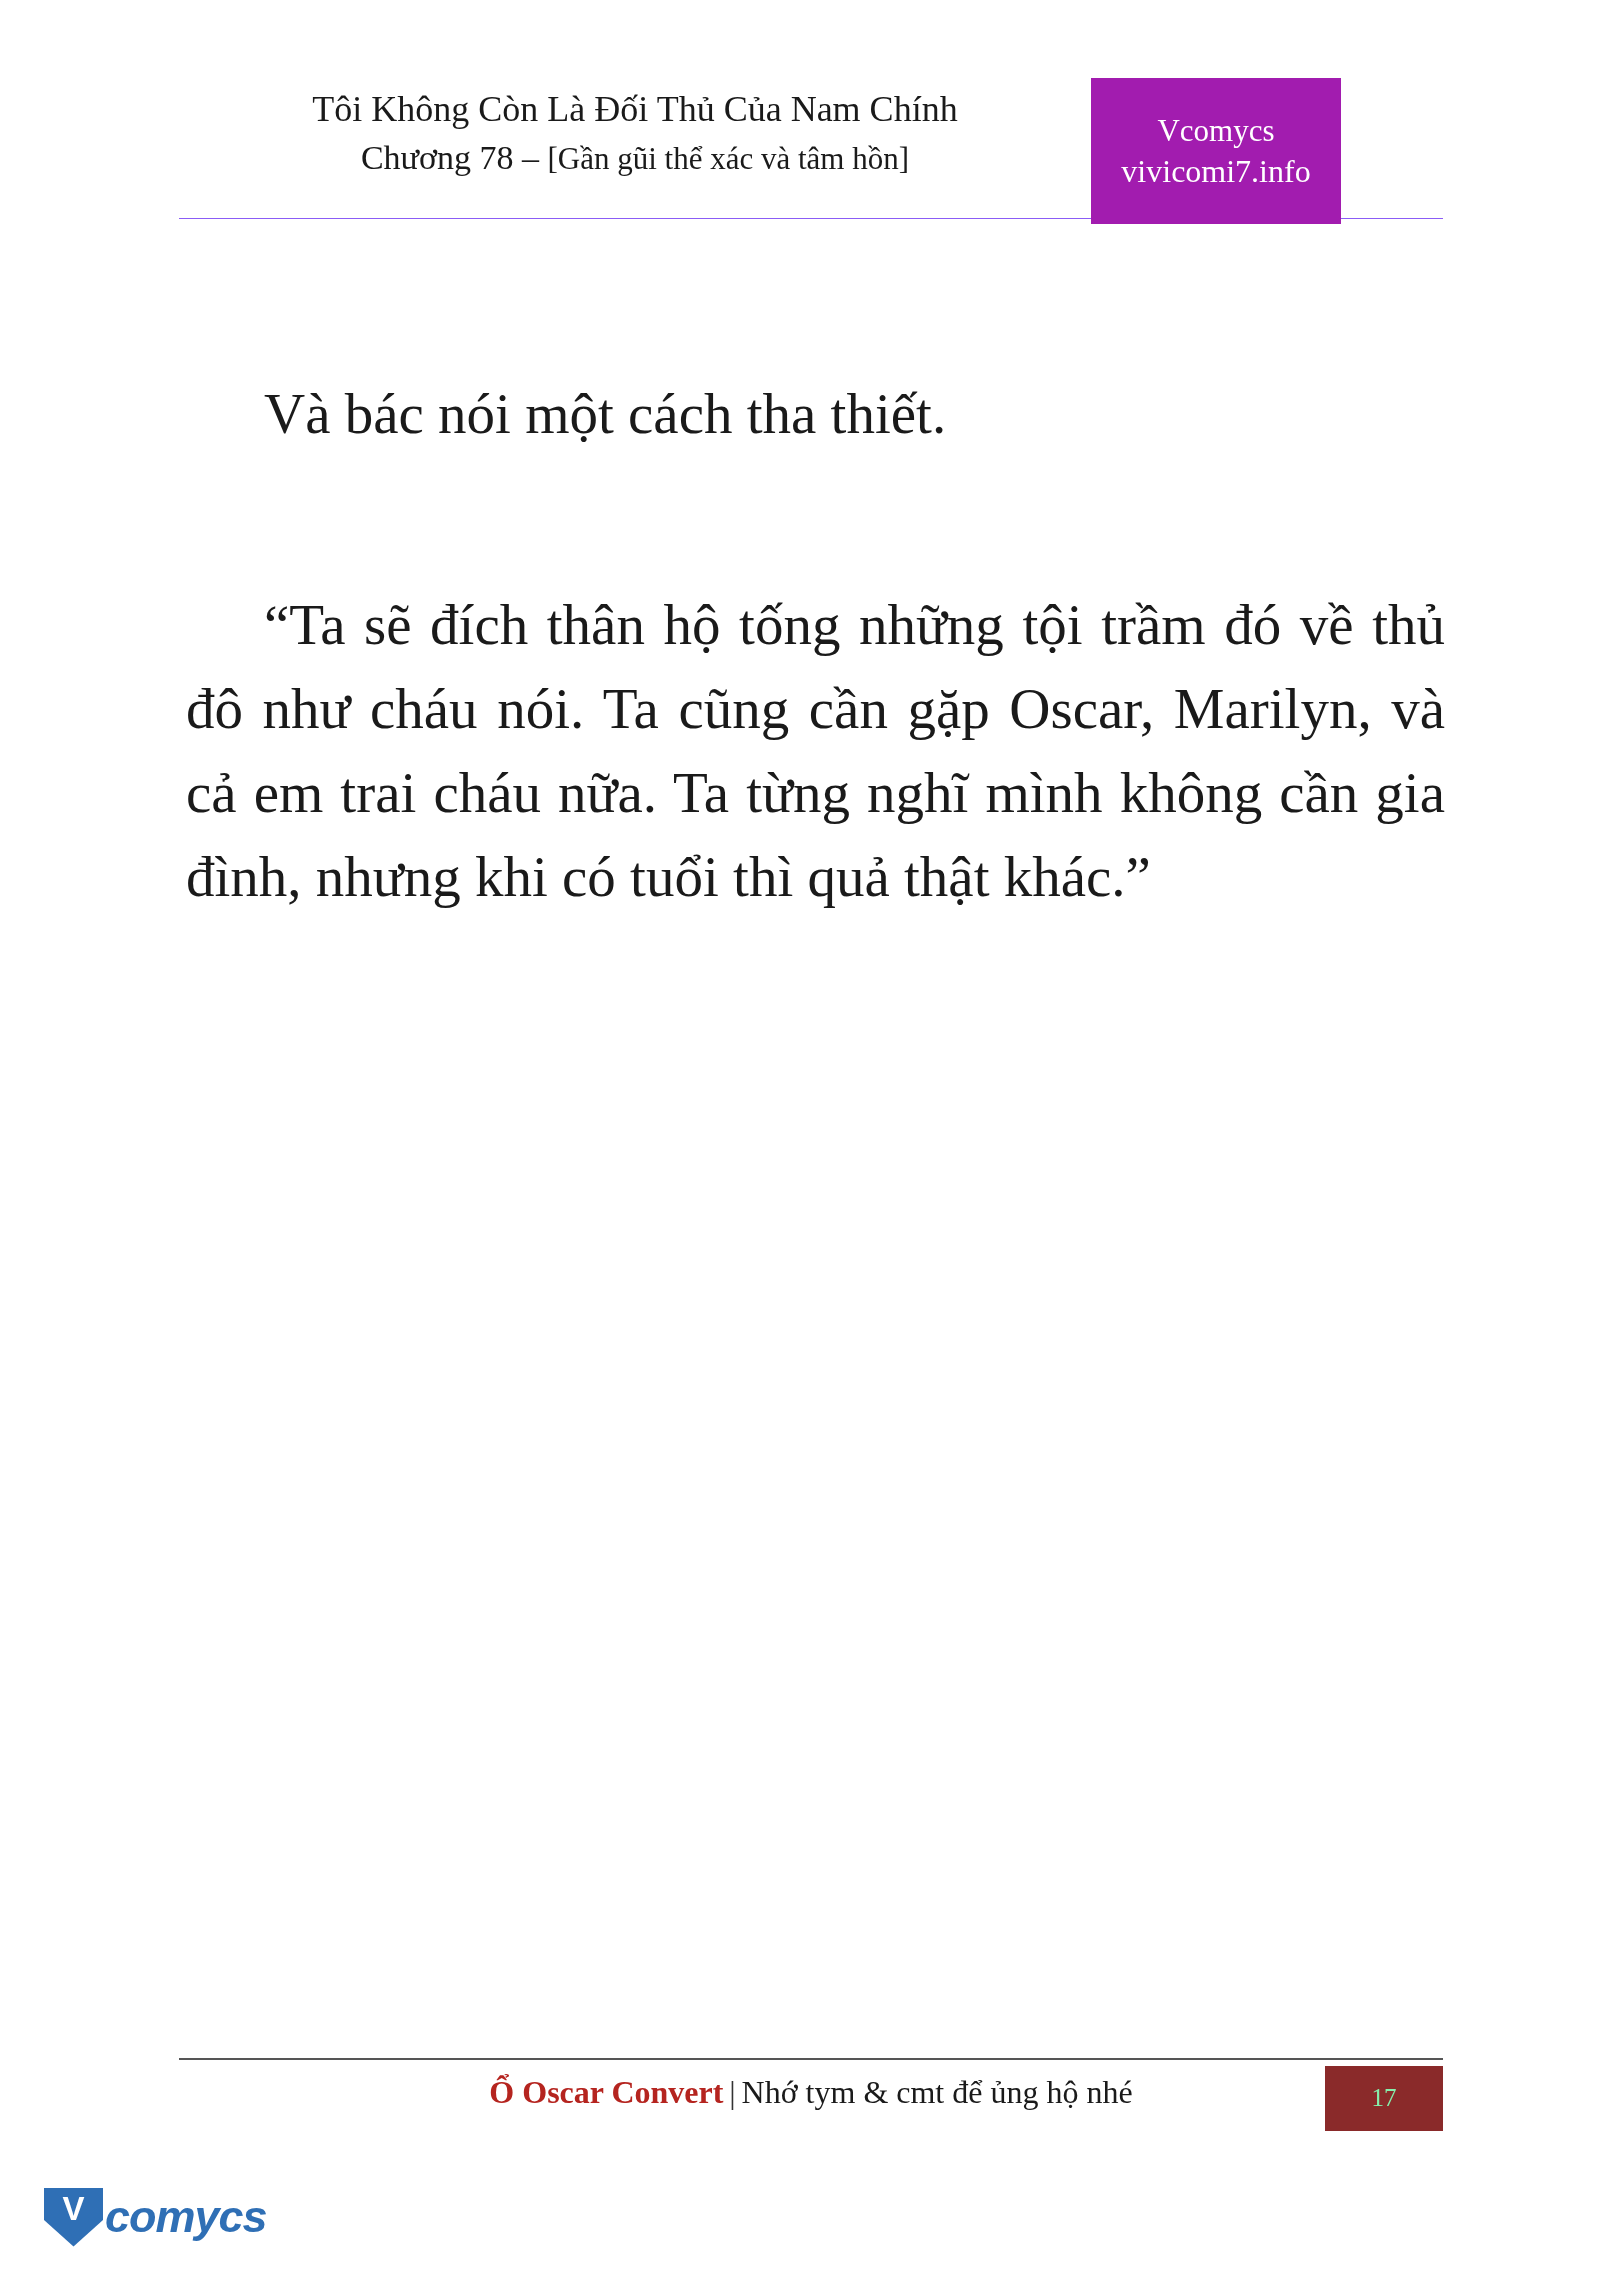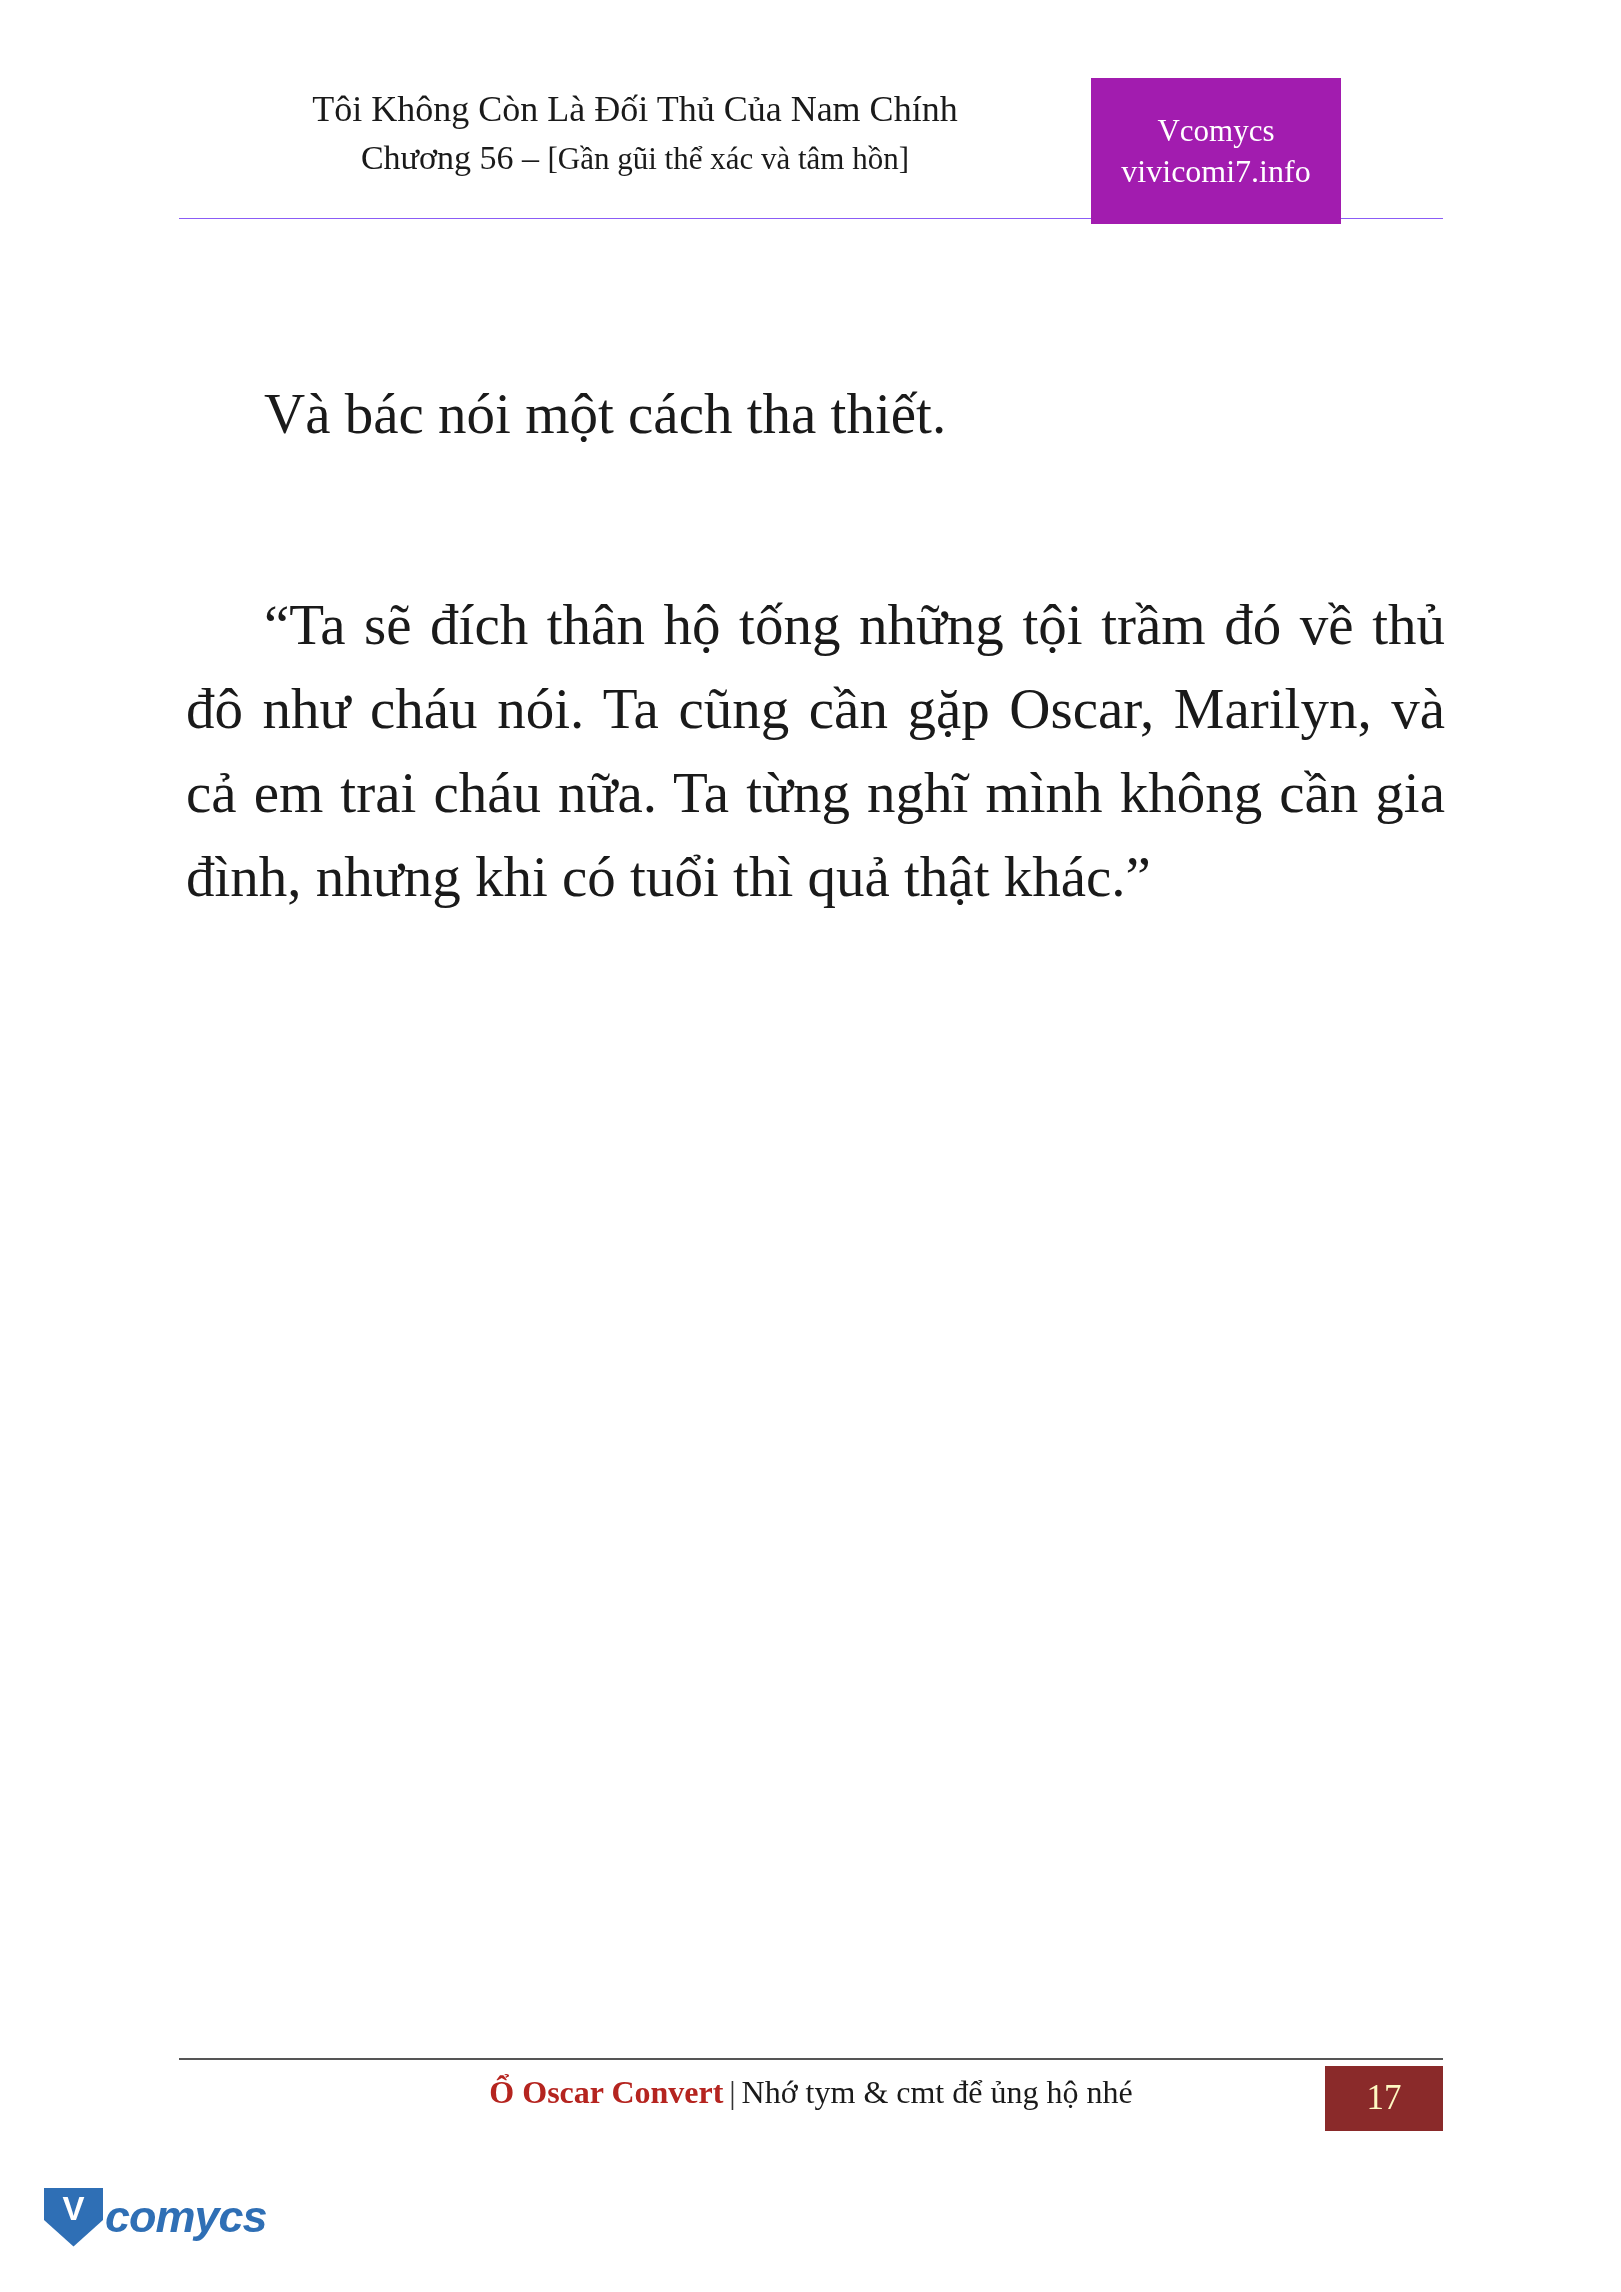--- a/index.html
+++ b/index.html
@@ -133,22 +133,22 @@
   .footer-text .note {
     color: #1a1a1a;
   }
   .footer-page {
     position: absolute;
     right: 0;
     top: 5.9px;
     width: 118px;
     height: 65px;
     background: #8a2a2a;
-    color: #fef9c3;
-    font-size: 35px;
+    color: #86efac;
+    font-size: 25px;
     display: flex;
     align-items: center;
     justify-content: center;
   }
 
   
   .watermark {
     position: absolute;
     left: 44px;
     top: 2178px;
@@ -183,21 +183,21 @@
 </style>
 </head>
 <body>
 
 <div class="page">
 
   <div class="header">
     <div class="header-titles">
       <div class="header-line1">Tôi Không Còn Là Đối Thủ Của Nam Chính</div>
       <div class="header-line2">
-        <span class="chapter">Chương 56 – </span><span class="chapter-title">[Gần gũi thể xác và tâm hồn]</span>
+        <span class="chapter">Chương 78 – </span><span class="chapter-title">[Gần gũi thể xác và tâm hồn]</span>
       </div>
     </div>
     <div class="header-badge">
       <span class="brand">Vcomycs</span>
       <span class="site">vivicomi7.info</span>
     </div>
   </div>
 
   <div class="content">
     <p class="para nojustify gap-lg">Và bác nói một cách tha thiết.</p>

